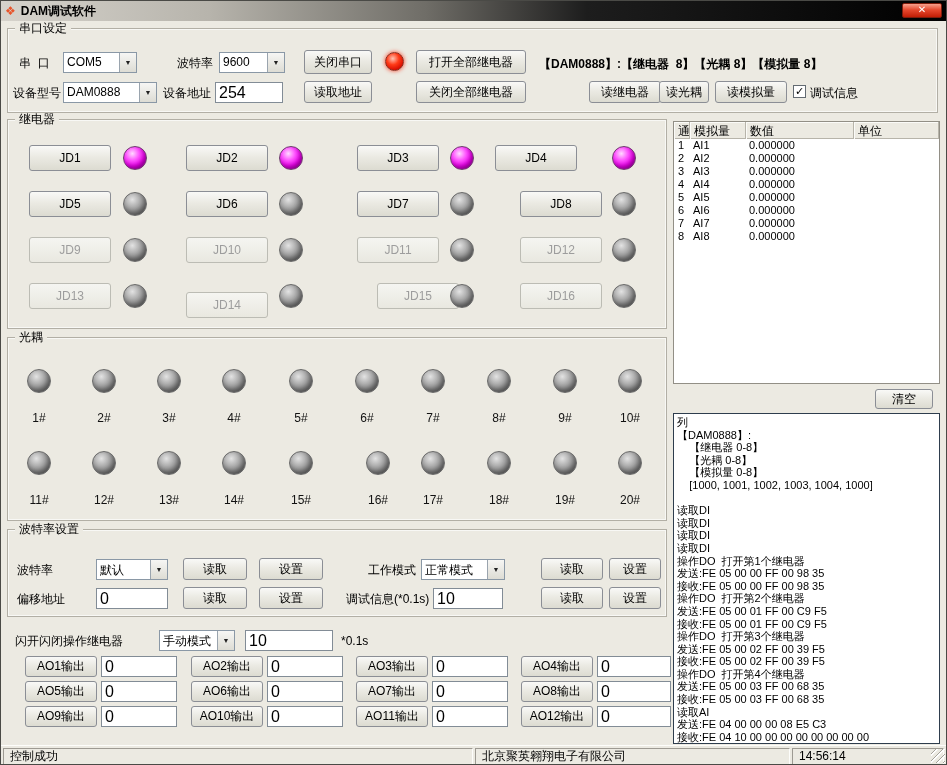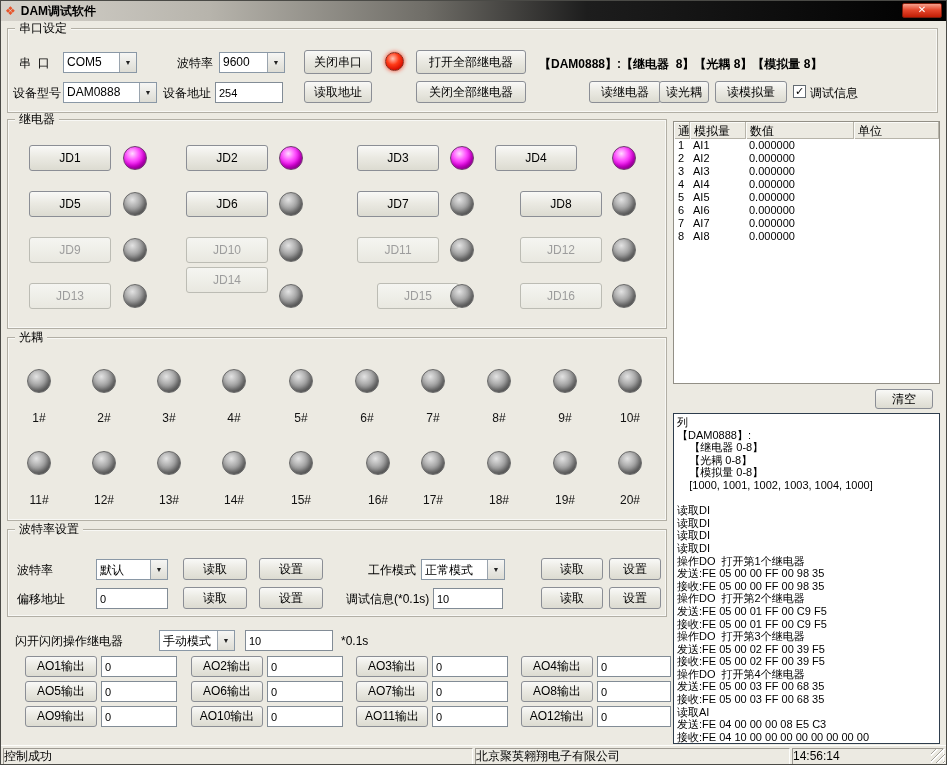--- a/index.html
+++ b/index.html
@@ -44,21 +44,21 @@
   }
   .combo-text { flex: 1; padding: 2px 0 0 3px; font-size: 12px; white-space: nowrap; overflow: hidden; }
   .combo-arrow {
     width: 17px; border-left: 1px solid #9aa4ae;
     background: linear-gradient(#f6f6f4,#dddcd4);
     display: flex; align-items: center; justify-content: center;
     font-size: 7px; color: #222;
   }
   .tbox {
     position: absolute; background: #fff; border: 1px solid #828c96;
-    font-family: inherit; font-size: 11px; padding: 0 3px;
+    font-family: inherit; font-size: 16px; padding: 0 3px;
   }
   .checkbox {
     position: absolute; width: 13px; height: 13px; background: #fff;
     border: 1px solid #636b72; font-size: 11px; line-height: 11px; text-align: center; cursor: pointer;
   }
   .indicator { position: absolute; width: 24px; height: 24px; border-radius: 50%; }
   .indicator.on {
     background: radial-gradient(circle at 38% 30%, #ffd9ff 0%, #ff57ff 32%, #ef00ef 62%, #8c008c 100%);
     border: 1px solid #6e3b6e; box-shadow: inset -2px -3px 4px rgba(70,0,70,.45);
   }
@@ -95,21 +95,21 @@
     position: absolute; left: 672px; top: 412px; width: 267px; height: 331px;
     background: #fff; border: 1px solid #2e3d4d;
     padding: 2px 3px; font-family: "Liberation Sans", "DejaVu Sans", sans-serif;
     font-size: 11px; line-height: 12.6px; white-space: pre-wrap; overflow: hidden;
   }
   
   .statusbar { position: absolute; left: 0; top: 744px; width: 100%; height: 21px; background: #eceae2; border-top: 1px solid #fdfdfa; }
   .scell {
     position: absolute; top: 2px; height: 17px;
     border: 1px solid; border-color: #9d9a92 #fdfdfb #fdfdfb #9d9a92;
-    font-size: 12px; line-height: 15px; white-space: nowrap; overflow: hidden;
+    font-size: 12px; line-height: 15px; padding-left: 6px; white-space: nowrap; overflow: hidden;
   }
   .grip {
     position: absolute; right: 1px; bottom: 1px; width: 14px; height: 14px;
     background: repeating-linear-gradient(135deg, transparent 0 3px, #a5a29a 3px 4px, #fff 4px 5px);
     cursor: nwse-resize;
   }
 </style>
 </head>
 <body>
 
@@ -181,21 +181,21 @@
   <div class="indicator off" style="left:122px;top:237px"></div>
   <div class="btn disabled" style="left:185px;top:236px;width:82px;height:26px">JD10</div>
   <div class="indicator off" style="left:278px;top:237px"></div>
   <div class="btn disabled" style="left:356px;top:236px;width:82px;height:26px">JD11</div>
   <div class="indicator off" style="left:449px;top:237px"></div>
   <div class="btn disabled" style="left:519px;top:236px;width:82px;height:26px">JD12</div>
   <div class="indicator off" style="left:611px;top:237px"></div>
 
   <div class="btn disabled" style="left:28px;top:282px;width:82px;height:26px">JD13</div>
   <div class="indicator off" style="left:122px;top:283px"></div>
-  <div class="btn disabled" style="left:185px;top:266px;width:82px;height:26px">JD14</div>
+  <div class="btn disabled" style="left:185px;top:291px;width:82px;height:26px">JD14</div>
   <div class="indicator off" style="left:278px;top:283px"></div>
   <div class="btn disabled" style="left:376px;top:282px;width:82px;height:26px">JD15</div>
   <div class="indicator off" style="left:449px;top:283px"></div>
   <div class="btn disabled" style="left:519px;top:282px;width:82px;height:26px">JD16</div>
   <div class="indicator off" style="left:611px;top:283px"></div>
 
   <div class="group" style="left:6px;top:336px;width:660px;height:184px"></div>
   <span class="group-label" style="left:14px;top:330px">光耦</span>
 
   <div class="opto" style="left:16px;top:368px">

